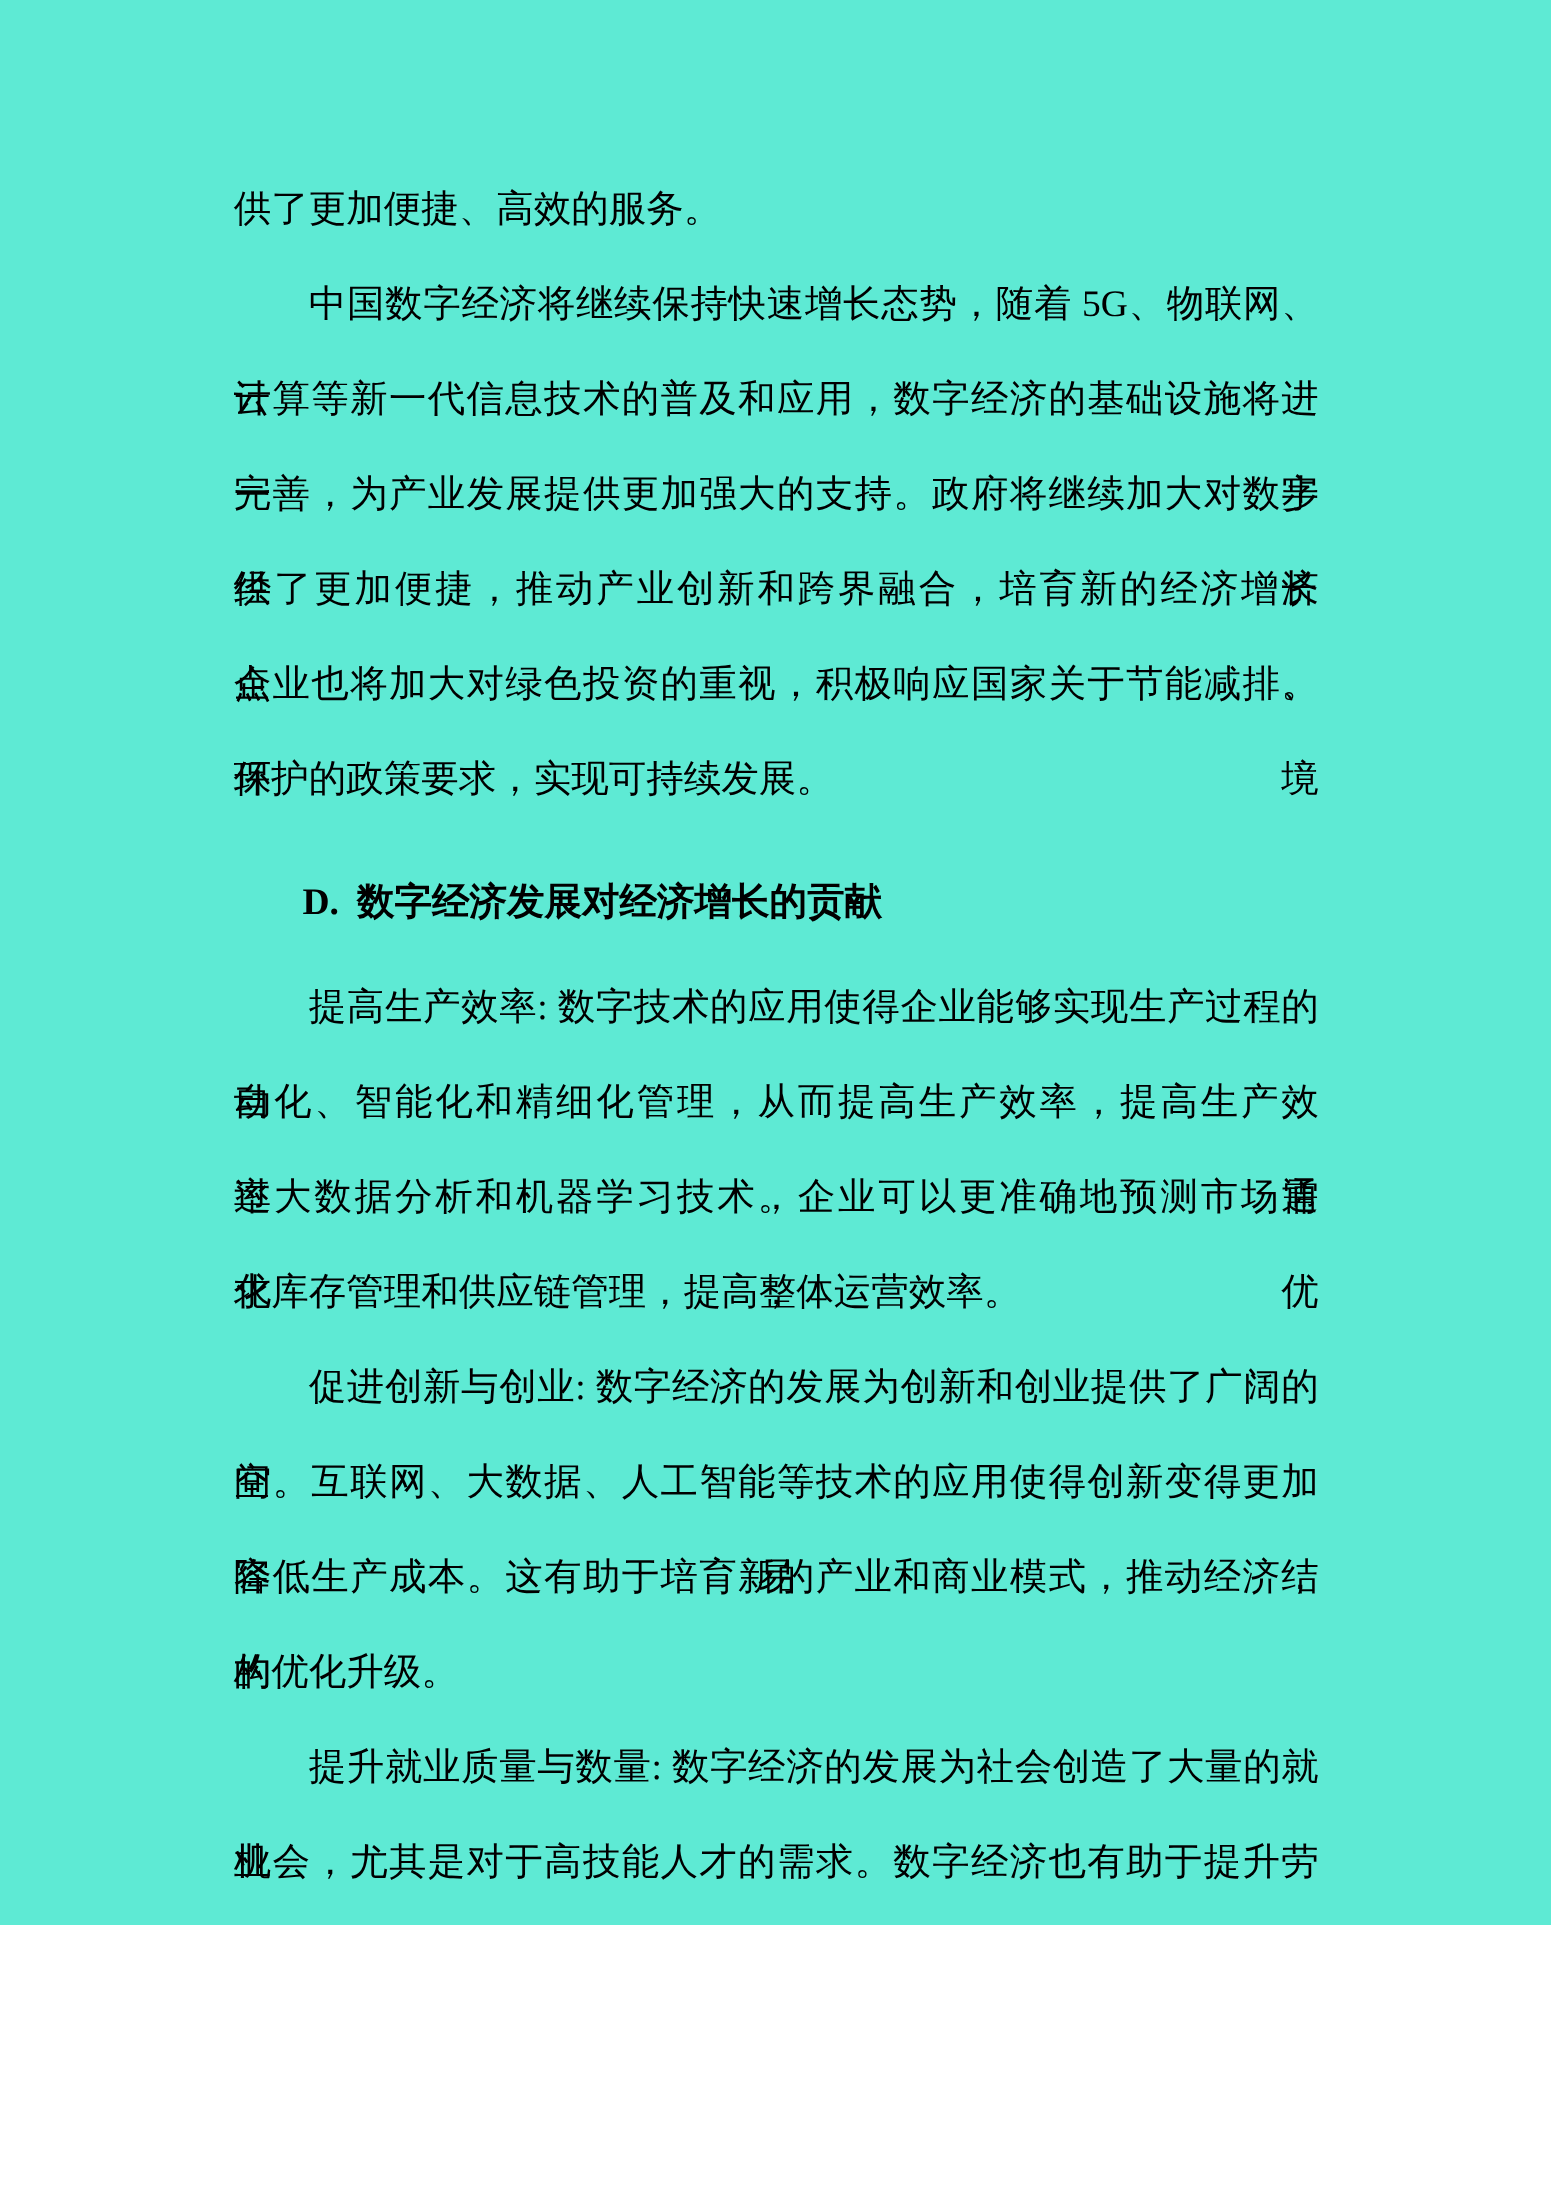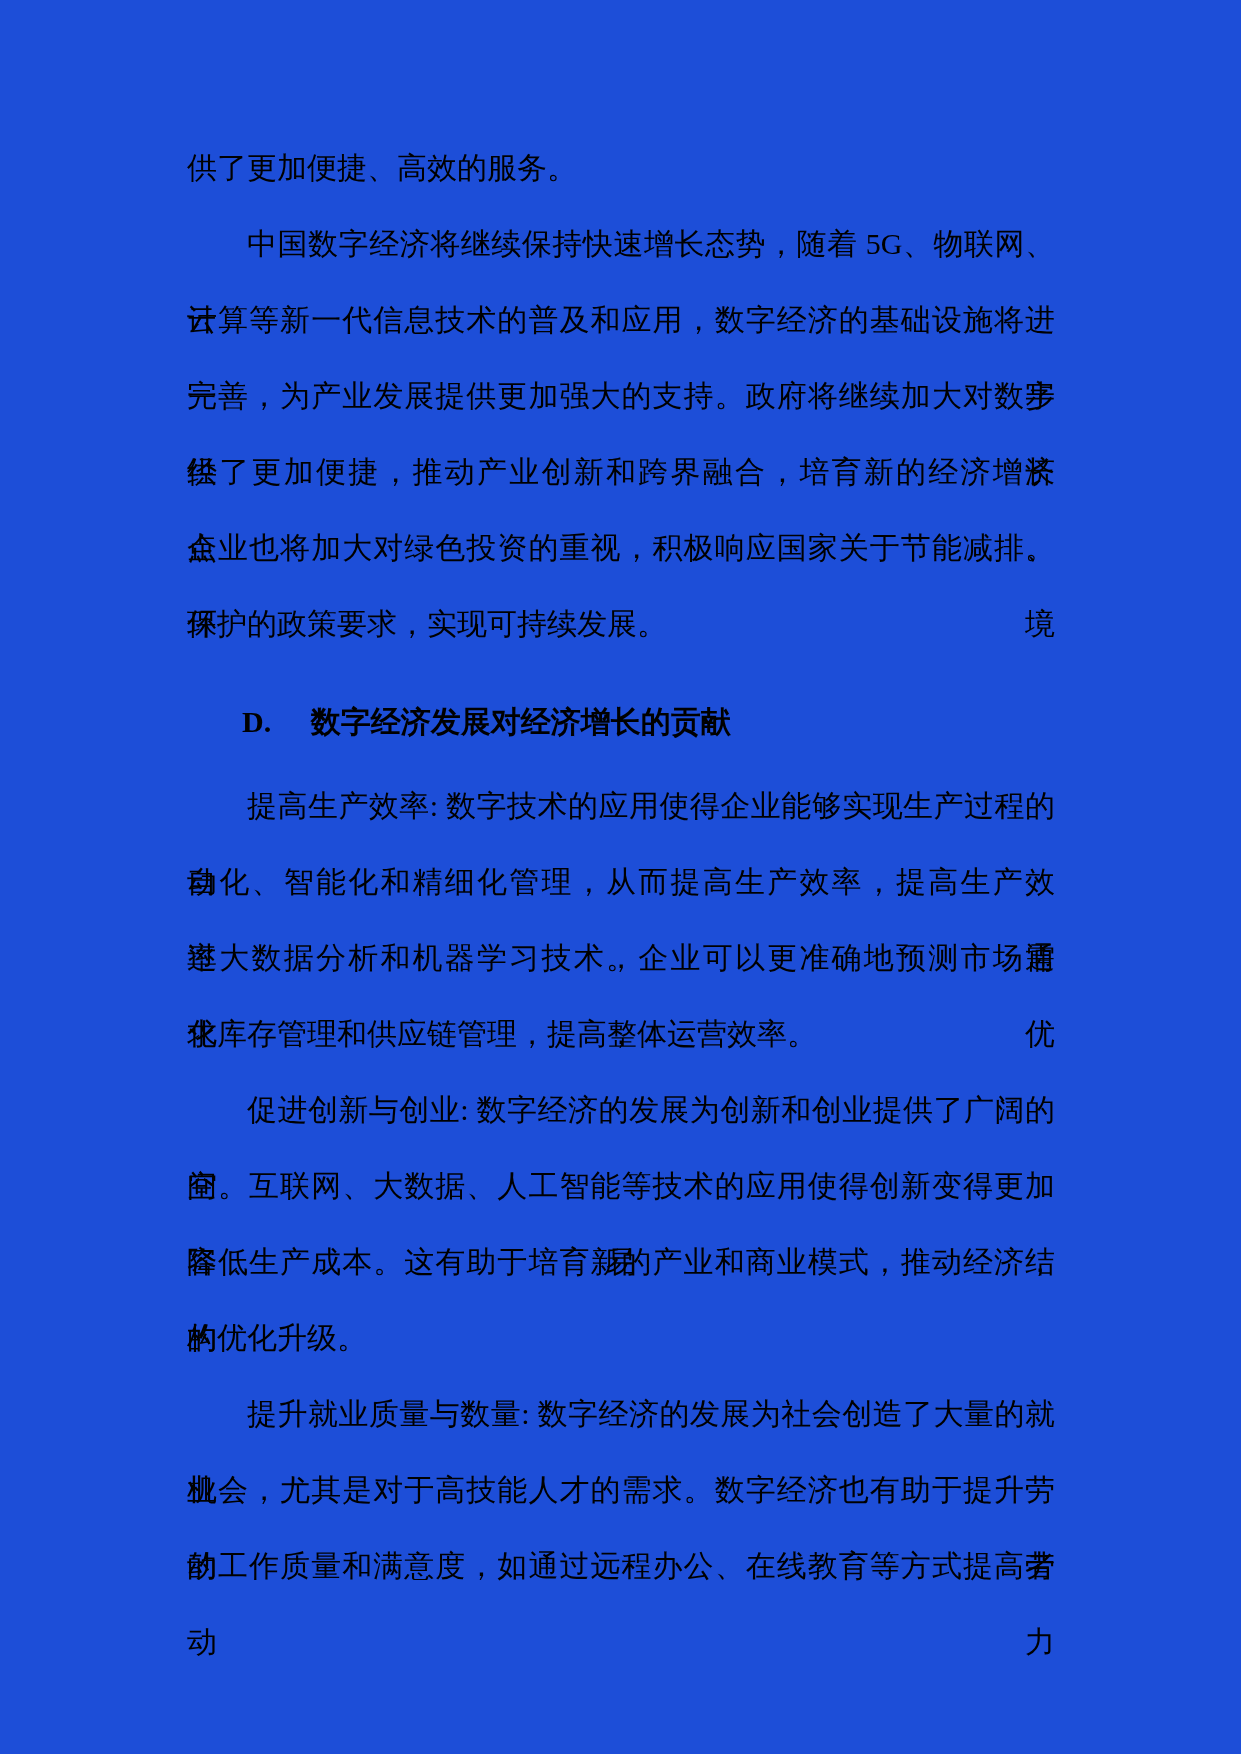--- a/index.html
+++ b/index.html
@@ -3,22 +3,22 @@
 <meta charset="utf-8">
 <style>
   html, body {
     margin: 0;
     padding: 0;
     background: #ffffff;
   }
   .page {
     position: relative;
     width: 1241px;
-    height: 1754px;
-    background: #1d4ed8;
+    height: 1540px;
+    background: #5eead4;
     overflow: hidden;
     font-family: "Liberation Serif", "DejaVu Serif", serif;
     color: #000000;
   }
   .content {
     position: absolute;
     left: 187px;
     top: 130px;
     width: 868px;
   }
@@ -49,21 +49,21 @@
     margin-bottom: 8px;
     text-align: left;
     text-align-last: left;
   }
   .heading .hlabel {
     display: inline-block;
     margin-left: 55px;
   }
   .heading .htext {
     display: inline-block;
-    margin-left: 32px;
+    margin-left: 7px;
   }
 </style>
 </head>
 <body>
 
 <div class="page">
   <div class="content">
 
     <div class="line plain">供了更加便捷、高效的服务。</div>
     <div class="line justify indent">中国数字经济将继续保持快速增长态势，随着 5G、物联网、云</div>

